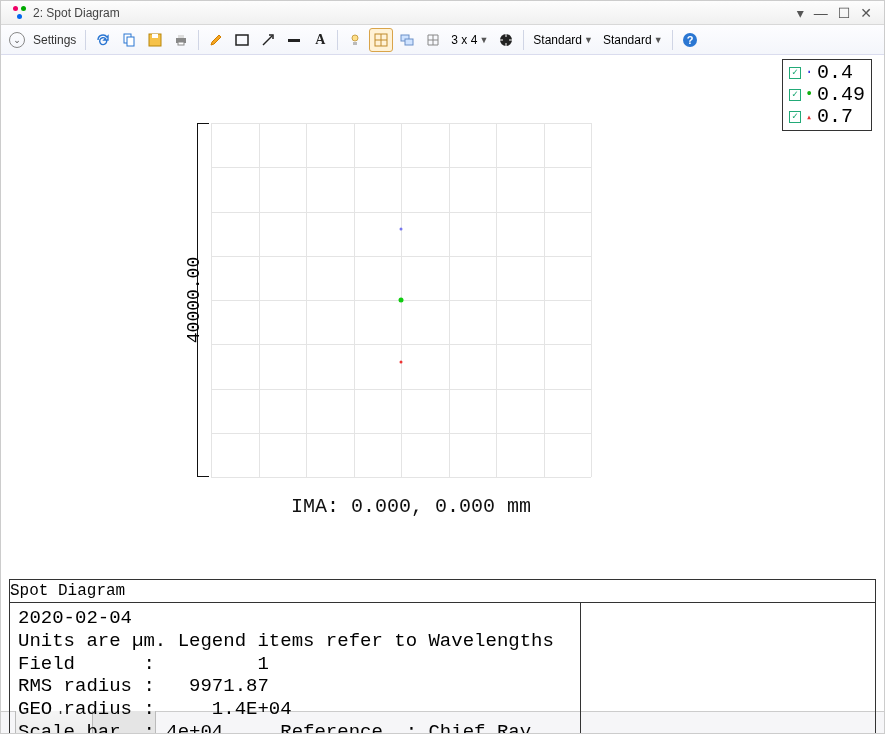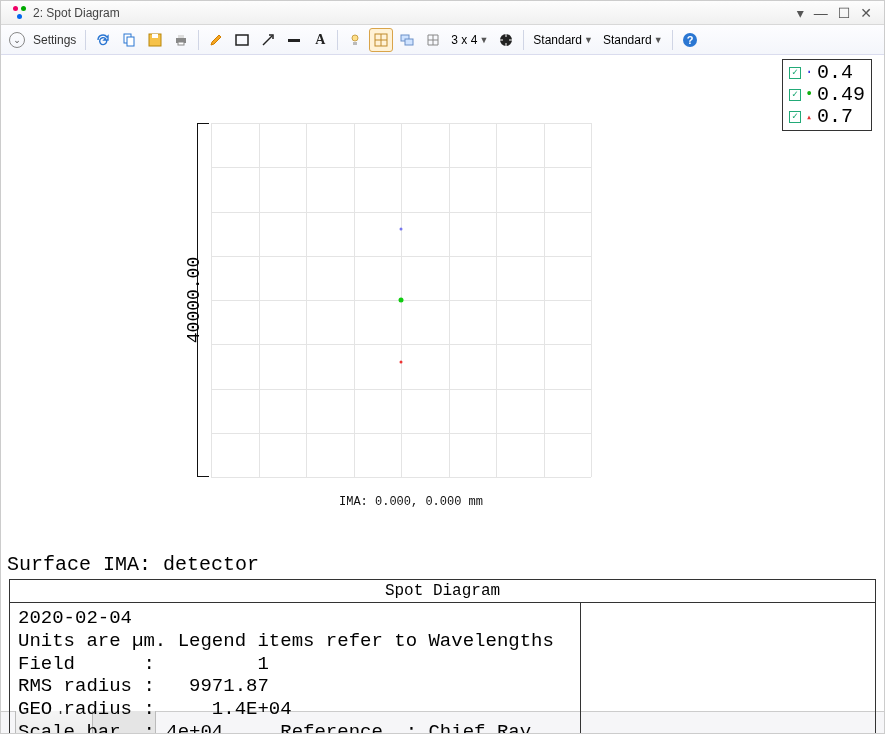--- a/index.html
+++ b/index.html
@@ -73,21 +73,21 @@
   .legend-row .mark { width:8px; text-align:center; font-size:14px; }
   .plot-area {
     position:absolute; left:210px; top:68px; width:380px; height:354px;
   }
   .plot-title {
     position:absolute; left:220px; top:48px; width:380px; text-align:center;
     font-family:"Courier New",monospace; font-size:20px; color:#111;
   }
   .plot-sub {
     position:absolute; left:220px; top:440px; width:380px; text-align:center;
-    font-family:"Courier New",monospace; font-size:12px; color:#111;
+    font-family:"Courier New",monospace; font-size:20px; color:#111;
   }
   .grid {
     position:absolute; left:0; top:0; width:380px; height:354px;
   }
   .grid .vline, .grid .hline { position:absolute; background:#e4e4e4; }
   .grid .vline { width:1px; height:100%; top:0; }
   .grid .hline { height:1px; width:100%; left:0; }
   .scalebar {
     position:absolute; left:-14px; top:0; height:354px; width:1px; background:#111;
   }
@@ -105,21 +105,21 @@
   .spot.red{ background:#e33; width:3px;height:3px;}
   .surface-title {
     position:absolute; left:6px; top:498px;
     font-family:"Courier New",monospace; font-size:20px;
   }
   .info-table {
     position:absolute; left:8px; right:8px; top:524px;
     border:1px solid #333; font-family:"Courier New",monospace;
   }
   .info-table .hdr {
-    text-align:center; font-size:16px; border-bottom:1px solid #333; padding:2px 0;
+    text-align:left; font-size:16px; border-bottom:1px solid #333; padding:2px 0;
   }
   .info-table .row2 { display:flex; }
   .info-table .cell-l {
     flex:0 0 66%; border-right:1px solid #333; padding:4px 8px;
     font-size:19px; white-space:pre; line-height:1.2;
   }
   .info-table .cell-r { flex:1; display:flex; flex-direction:column; }
   .info-table .subcell {
     text-align:center; padding:6px 4px; font-size:15px; white-space:pre; line-height:1.2;
   }
@@ -337,21 +337,20 @@
     </div>
     <div class="scalebar"></div>
     <div class="scalebar-lbl">40000.00</div>
     <div class="spot blue" style="left:50%; top:30%"></div>
     <div class="spot green" style="left:50%; top:50%"></div>
     <div class="spot red" style="left:50%; top:67.5%"></div>
   </div>
 
   <div class="plot-sub">IMA: 0.000, 0.000 mm</div>
 
-  <div class="surface-title">Surface IMA: detector</div>
 
   <div class="info-table">
     <div class="hdr">Spot Diagram</div>
     <div class="row2">
       <div class="cell-l">2020-02-04
 Units are µm. Legend items refer to Wavelengths
 Field      :         1
 RMS radius :   9971.87
 GEO radius :     1.4E+04
 Scale bar  : 4e+04     Reference  : Chief Ray</div>

